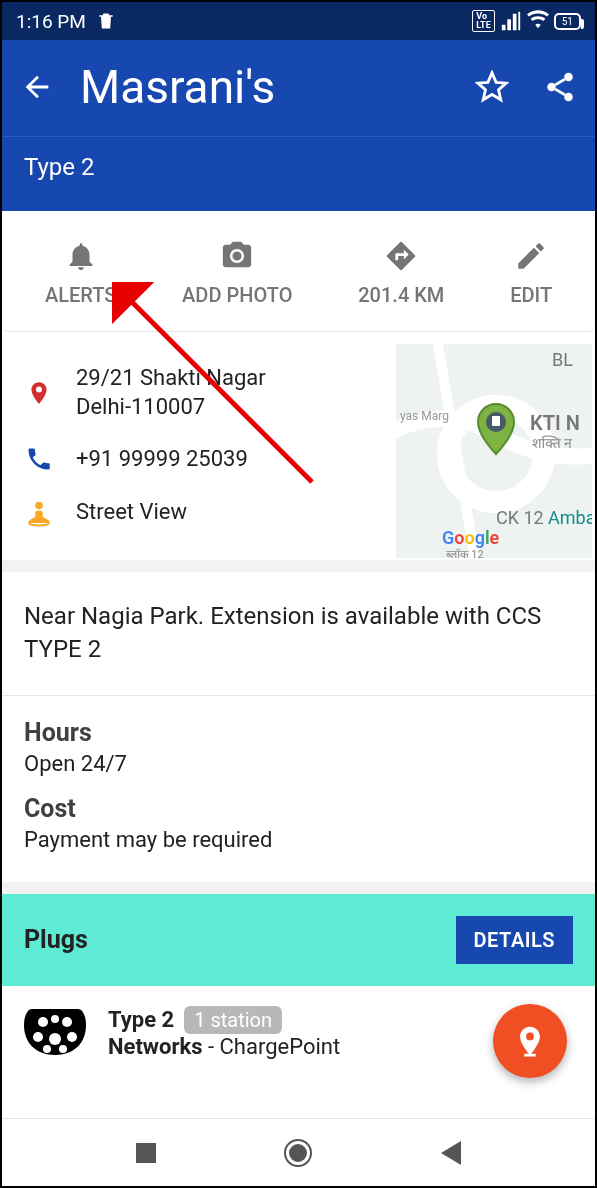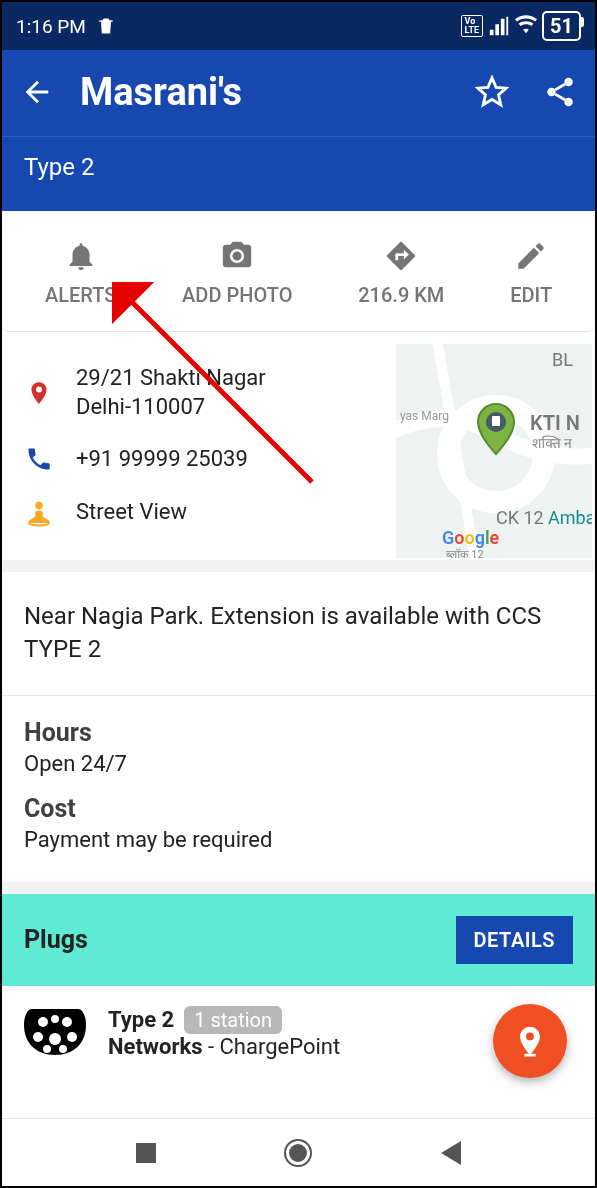--- a/index.html
+++ b/index.html
@@ -1,29 +1,29 @@
 <!DOCTYPE html>
 <html><head>
 <meta charset="utf-8">
 <style>
 * { margin: 0; padding: 0; box-sizing: border-box; font-family: Roboto, Arial, sans-serif; }
 body { width: 597px; height: 1188px; background: #fff; border: 2px solid #000; position: relative; overflow: hidden; }
 
 
-.status-bar { background: #0a2963; color: #fff; height: 48px; display: flex; align-items: center; padding: 0 14px; font-size: 19px; justify-content: space-between; }
+.status-bar { background: #0a2963; color: #fff; height: 38px; display: flex; align-items: center; padding: 0 14px; font-size: 19px; justify-content: space-between; }
 .status-left { display: flex; align-items: center; gap: 10px; }
 .status-right { margin-left: auto; display: flex; align-items: center; gap: 5px; }
 .status-right svg, .status-right .ic { width: 22px; height: 22px; }
 .volte { border: 1.5px solid #fff; font-size: 9px; padding: 1px 3px; border-radius: 2px; line-height: 1; font-weight: 700; }
-.batt { border: 2px solid #fff; border-radius: 5px; padding: 1px 6px; font-size: 20px; font-weight: 700; position: relative; }
+.batt { border: 2px solid #fff; border-radius: 5px; padding: 1px 6px; font-size: 10px; font-weight: 400; position: relative; }
 .batt::after { content: ""; position: absolute; right: -5px; top: 4px; width: 3px; height: 10px; background: #fff; border-radius: 0 2px 2px 0; }
 
 
 .app-bar { background: #1648b0; color: #fff; padding: 20px 18px 22px; display: flex; align-items: center; gap: 26px; }
-.app-title { font-size: 38px; font-weight: 700; }
+.app-title { font-size: 46px; font-weight: 400; }
 .app-actions { margin-left: auto; display: flex; gap: 34px; }
 .app-bar svg { fill: #fff; }
 
 
 .subheader { background: #1648b0; color: #fff; padding: 16px 22px 30px; font-size: 24px; border-top: 1px solid #255dcc; }
 
 
 .actions-row { display: flex; justify-content: space-around; padding: 28px 10px 24px; border-bottom: 1px solid #e5e5e5; border-radius: 7px; }
 .action-item { display: flex; flex-direction: column; align-items: center; gap: 10px; color: #757575; font-size: 20px; font-weight: 500; }
 .action-item svg { fill: #757575; width: 34px; height: 34px; }
@@ -123,21 +123,21 @@
   <div class="action-item">
     <svg viewBox="0 0 24 24">
         <path d="M12 15.2A3.2 3.2 0 1012 8.8a3.2 3.2 0 000 6.4zM9 2l-1.8 2H4c-1.1 0-2 .9-2 2v12c0 1.1.9 2 2 2h16c1.1 0 2-.9 2-2V6c0-1.1-.9-2-2-2h-3.2L15 2H9zm3 15a5 5 0 110-10 5 5 0 010 10z"></path>
       </svg>
     <span>ADD PHOTO</span>
   </div>
   <div class="action-item">
     <svg viewBox="0 0 24 24">
         <path d="M21.7 11.3l-9-9c-.4-.4-1-.4-1.4 0l-9 9c-.4.4-.4 1 0 1.4l9 9c.4.4 1 .4 1.4 0l9-9c.4-.4.4-1 0-1.4zM14 14.5V12h-4v3H8v-4c0-.6.4-1 1-1h5V7.5l3.5 3.5L14 14.5z"></path>
       </svg>
-    <span>216.9 KM</span>
+    <span>201.4 KM</span>
   </div>
   <div class="action-item">
     <svg viewBox="0 0 24 24">
         <path d="M3 17.25V21h3.75L17.8 9.94l-3.75-3.75L3 17.25zM20.7 7c.4-.4.4-1 0-1.4l-2.3-2.3c-.4-.4-1-.4-1.4 0l-1.8 1.8 3.75 3.75L20.7 7z"></path>
       </svg>
     <span>EDIT</span>
   </div>
 </div>
 
 <div class="info-section">

